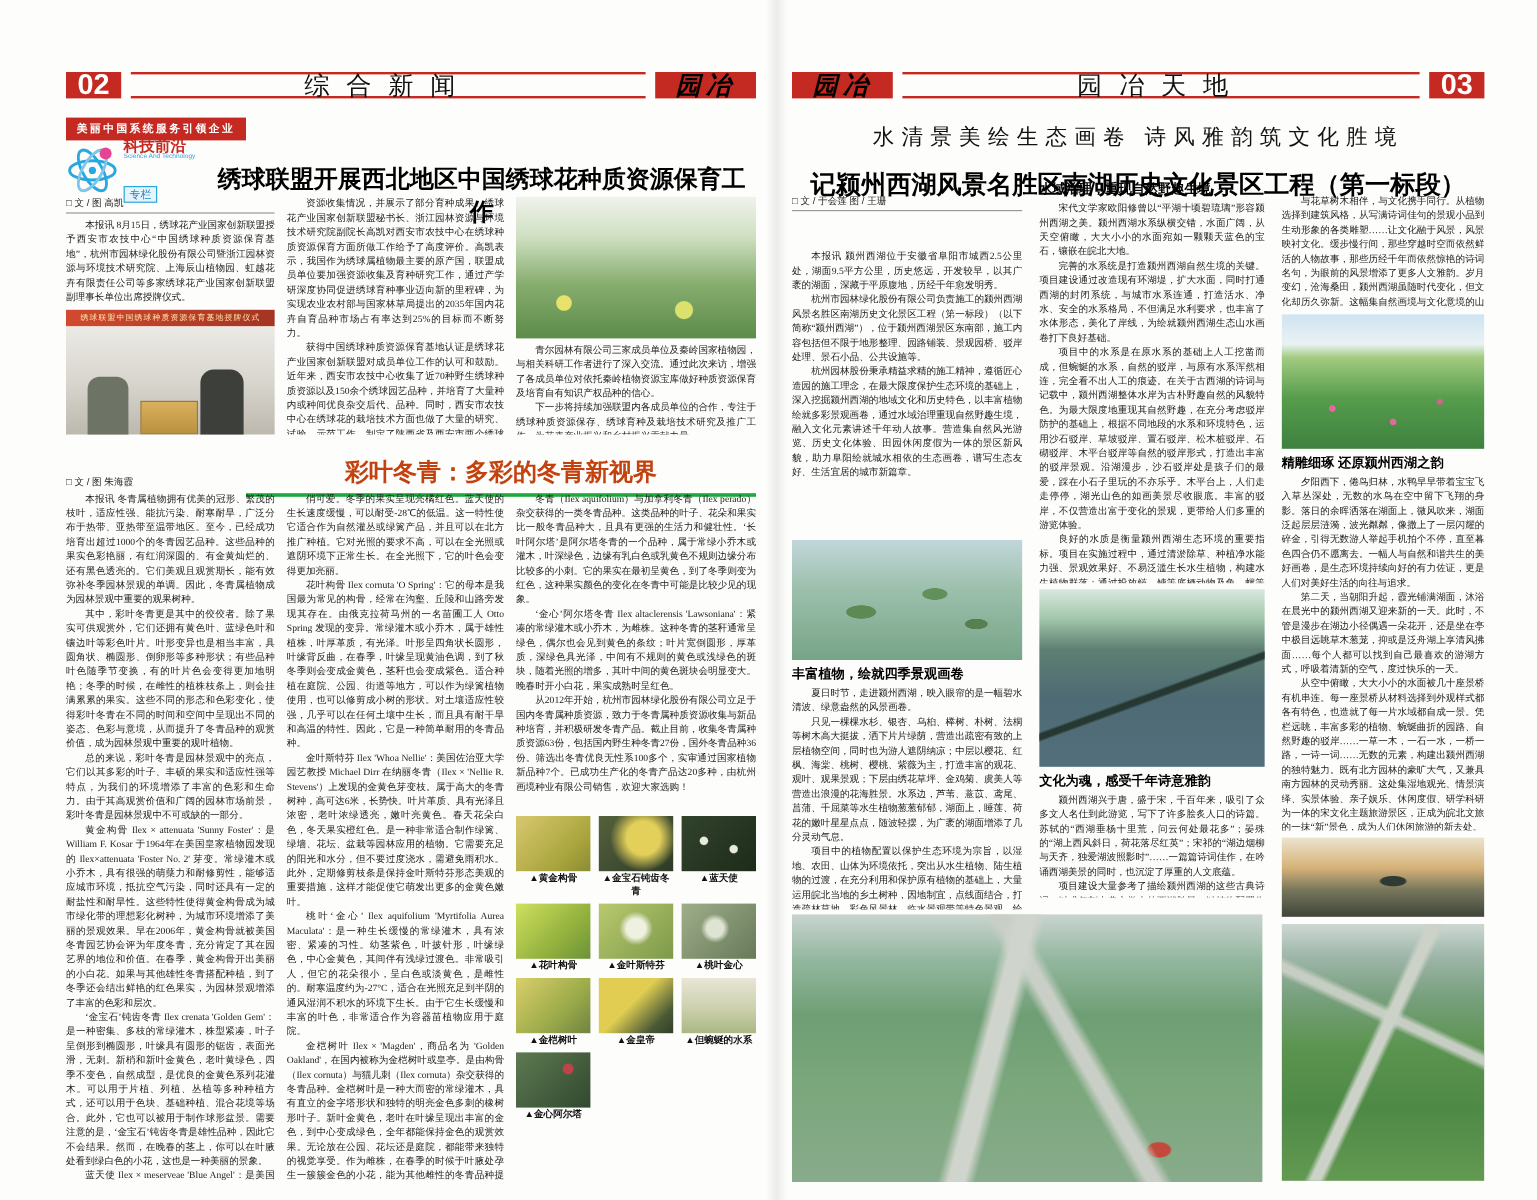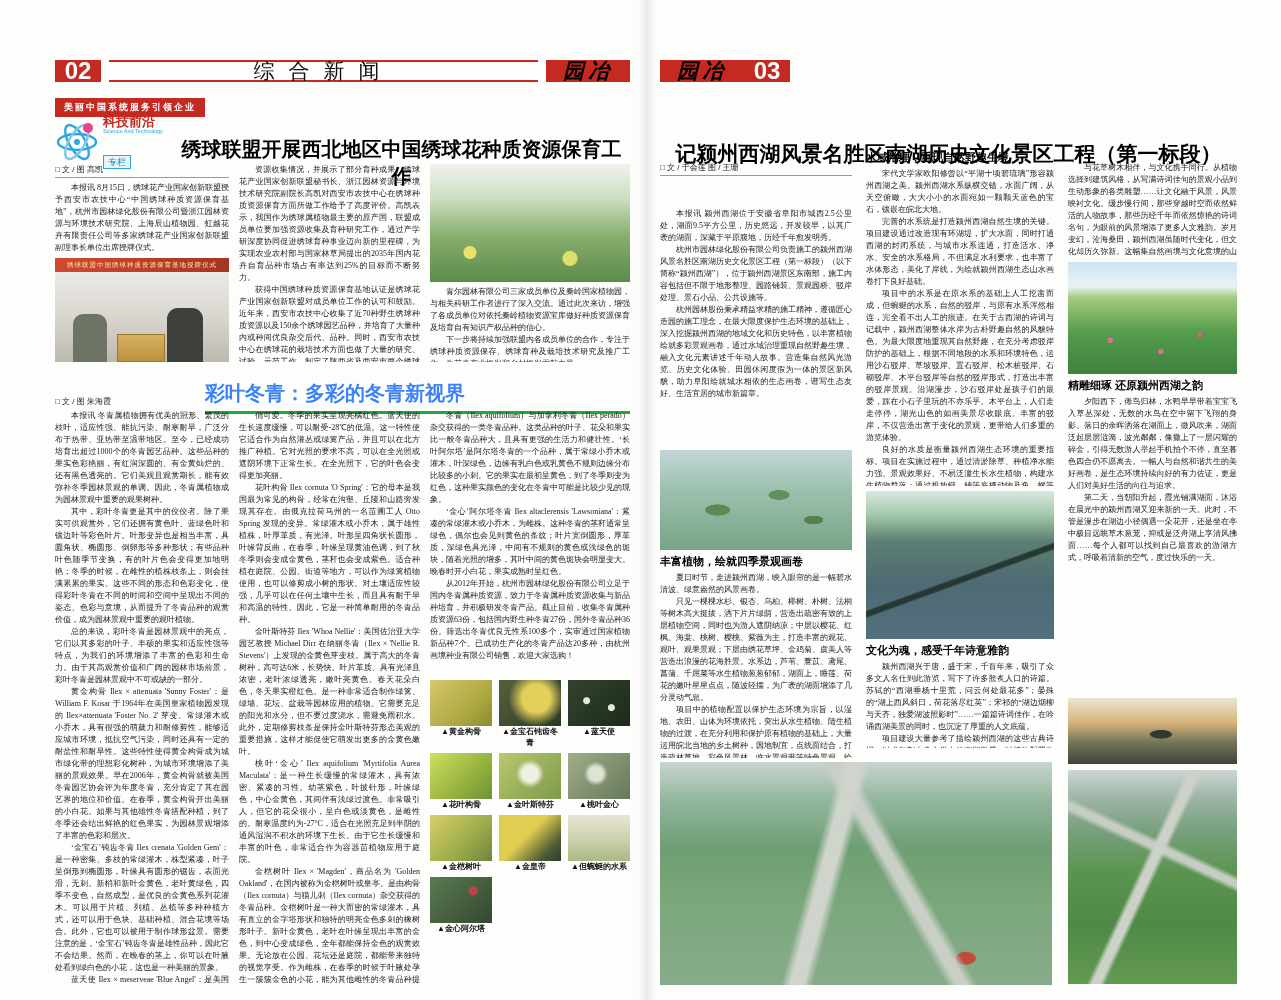--- a/index.html
+++ b/index.html
@@ -29,21 +29,21 @@
   .logoicon{width:44px;height:44px;flex:0 0 auto;}
   .logotxt{margin-left:4px;}
   .logotitle{color:#c42a21;font-family:"Liberation Sans",sans-serif;font-weight:bold;font-size:13px;line-height:13px;}
   .logosub{color:#2ba7df;font-size:5.5px;line-height:7px;font-family:"Liberation Sans",sans-serif;}
   .logobadge{display:inline-block;margin-top:20px;border:1px solid #2ba7df;background:#e8f4fb;color:#1f86c0;
              font-size:9px;line-height:12px;padding:0 4px;font-family:"Liberation Sans",sans-serif;}
 
   
   .hl1{position:absolute;top:63px;left:118px;width:457px;text-align:center;
        font-family:"Liberation Sans",sans-serif;font-weight:bold;font-size:20px;color:#000;}
-  .hl2{position:absolute;top:303px;left:150px;width:425px;color:#3b82f6;
+  .hl2{position:absolute;top:303px;left:150px;width:425px;text-align:center;color:#c2410c;
        font-family:"Liberation Sans",sans-serif;font-weight:bold;font-size:20px;
        border-bottom:3px solid #1fa83d;padding-bottom:4px;}
   .subR{position:absolute;top:42px;left:0;right:0;text-align:center;font-size:18px;letter-spacing:6px;color:#111;
         font-family:"Liberation Serif",serif;}
   .hlR{position:absolute;top:66px;left:0;right:0;text-align:center;
        font-family:"Liberation Sans",sans-serif;font-weight:bold;font-size:21px;color:#000;}
 
   .byline{font-size:8px;color:#222;border-bottom:1px solid #999;padding-bottom:2px;margin-bottom:4px;
           font-family:"Liberation Sans",sans-serif;}
   .byabs{position:absolute;left:0;width:174px;}
@@ -265,23 +265,25 @@
               <figcaption>▲金心阿尔塔</figcaption>
             </figure>
           </div>
       </div>
     </div>
   </div>
 
   <div class="page pageR">
     <div class="phead">
       <div class="mastbox">园冶</div>
+      <div class="secbox">园冶天地</div>
       <div class="numbox">03</div>
     </div>
 
+    <div class="subR">水清景美绘生态画卷 诗风雅韵筑文化胜境</div>
     <h1 class="hlR">记颍州西湖风景名胜区南湖历史文化景区工程（第一标段）</h1>
 
     <div style="position:absolute;left:0;top:102px;width:192px;height:598px;overflow:hidden;">
       <div class="byline">□ 文 / 于会莲 图 / 王珊</div>
       <div class="bt clip" style="height:238px;margin-top:32px;">
 
       <p>本报讯 颍州西湖位于安徽省阜阳市城西2.5公里处，湖面9.5平方公里，历史悠远，开发较早，以其广袤的湖面，深藏于平原腹地，历经千年愈发明秀。</p>
           <p>杭州市园林绿化股份有限公司负责施工的颍州西湖风景名胜区南湖历史文化景区工程（第一标段）（以下简称“颍州西湖”），位于颍州西湖景区东南部，施工内容包括但不限于地形整理、园路铺装、景观园桥、驳岸处理、景石小品、公共设施等。</p>
           <p>杭州园林股份秉承精益求精的施工精神，遵循匠心造园的施工理念，在最大限度保护生态环境的基础上，深入挖掘颍州西湖的地域文化和历史特色，以丰富植物绘就多彩景观画卷，通过水域治理重现自然野趣生境，融入文化元素讲述千年动人故事。营造集自然风光游览、历史文化体验、田园休闲度假为一体的景区新风貌，助力阜阳绘就城水相依的生态画卷，谱写生态友好、生活宜居的城市新篇章。</p>
         </div>
@@ -317,20 +319,21 @@
     <div style="position:absolute;left:408px;top:102px;width:169px;height:823px;overflow:hidden;">
       <div class="bt clip" style="height:96px;">
         <p>与花草树木相伴，与文化携手同行。从植物选择到建筑风格，从写满诗词佳句的景观小品到生动形象的各类雕塑……让文化融于风景，风景映衬文化。缓步慢行间，那些穿越时空而依然鲜活的人物故事，那些历经千年而依然惊艳的诗词名句，为眼前的风景增添了更多人文雅韵。岁月变幻，沧海桑田，颍州西湖虽随时代变化，但文化却历久弥新。这幅集自然画境与文化意境的山水画卷，是景观再生与历史延续的有机融合，展现出新时代颍州西湖的新特色、新风貌。</p>
       </div>
       <figure class="photo ph-lotus mt4" style="margin:4px 0 0 0;"></figure>
       <h3 class="sech">精雕细琢 还原颍州西湖之韵</h3>
       <div class="bt clip" style="height:296px;">
 
       <p>夕阳西下，倦鸟归林，水鸭早早带着宝宝飞入草丛深处，无数的水鸟在空中留下飞翔的身影。落日的余晖洒落在湖面上，微风吹来，湖面泛起层层涟漪，波光粼粼，像撒上了一层闪耀的碎金，引得无数游人举起手机拍个不停，直至暮色四合仍不愿离去。一幅人与自然和谐共生的美好画卷，是生态环境持续向好的有力佐证，更是人们对美好生活的向往与追求。</p>
           <p>第二天，当朝阳升起，霞光铺满湖面，沐浴在晨光中的颍州西湖又迎来新的一天。此时，不管是漫步在湖边小径偶遇一朵花开，还是坐在亭中极目远眺草木葱茏，抑或是泛舟湖上享清风拂面……每个人都可以找到自己最喜欢的游湖方式，呼吸着清新的空气，度过快乐的一天。</p>
+          <p>从空中俯瞰，大大小小的水面被几十座景桥有机串连。每一座景桥从材料选择到外观样式都各有特色，也造就了每一片水域都自成一景。凭栏远眺，丰富多彩的植物、蜿蜒曲折的园路、自然野趣的驳岸……一草一木，一石一水，一桥一路，一诗一词……无数的元素，构建出颍州西湖的独特魅力。既有北方园林的豪旷大气，又兼具南方园林的灵动秀丽。这处集湿地观光、情景演绎、实景体验、亲子娱乐、休闲度假、研学科研为一体的宋文化主题旅游景区，正成为皖北文旅的一抹“新”景色，成为人们休闲旅游的新去处。</p>
         </div>
       <figure class="photo ph-sunset mt6" style="margin:6px 0 0 0;"></figure>
       <figure class="photo ph-park mt6" style="margin:6px 0 0 0;"></figure>
     </div>
 
     <div class="ph-wide"></div>
   </div>
 
   <div class="fold"></div>
 </div>

